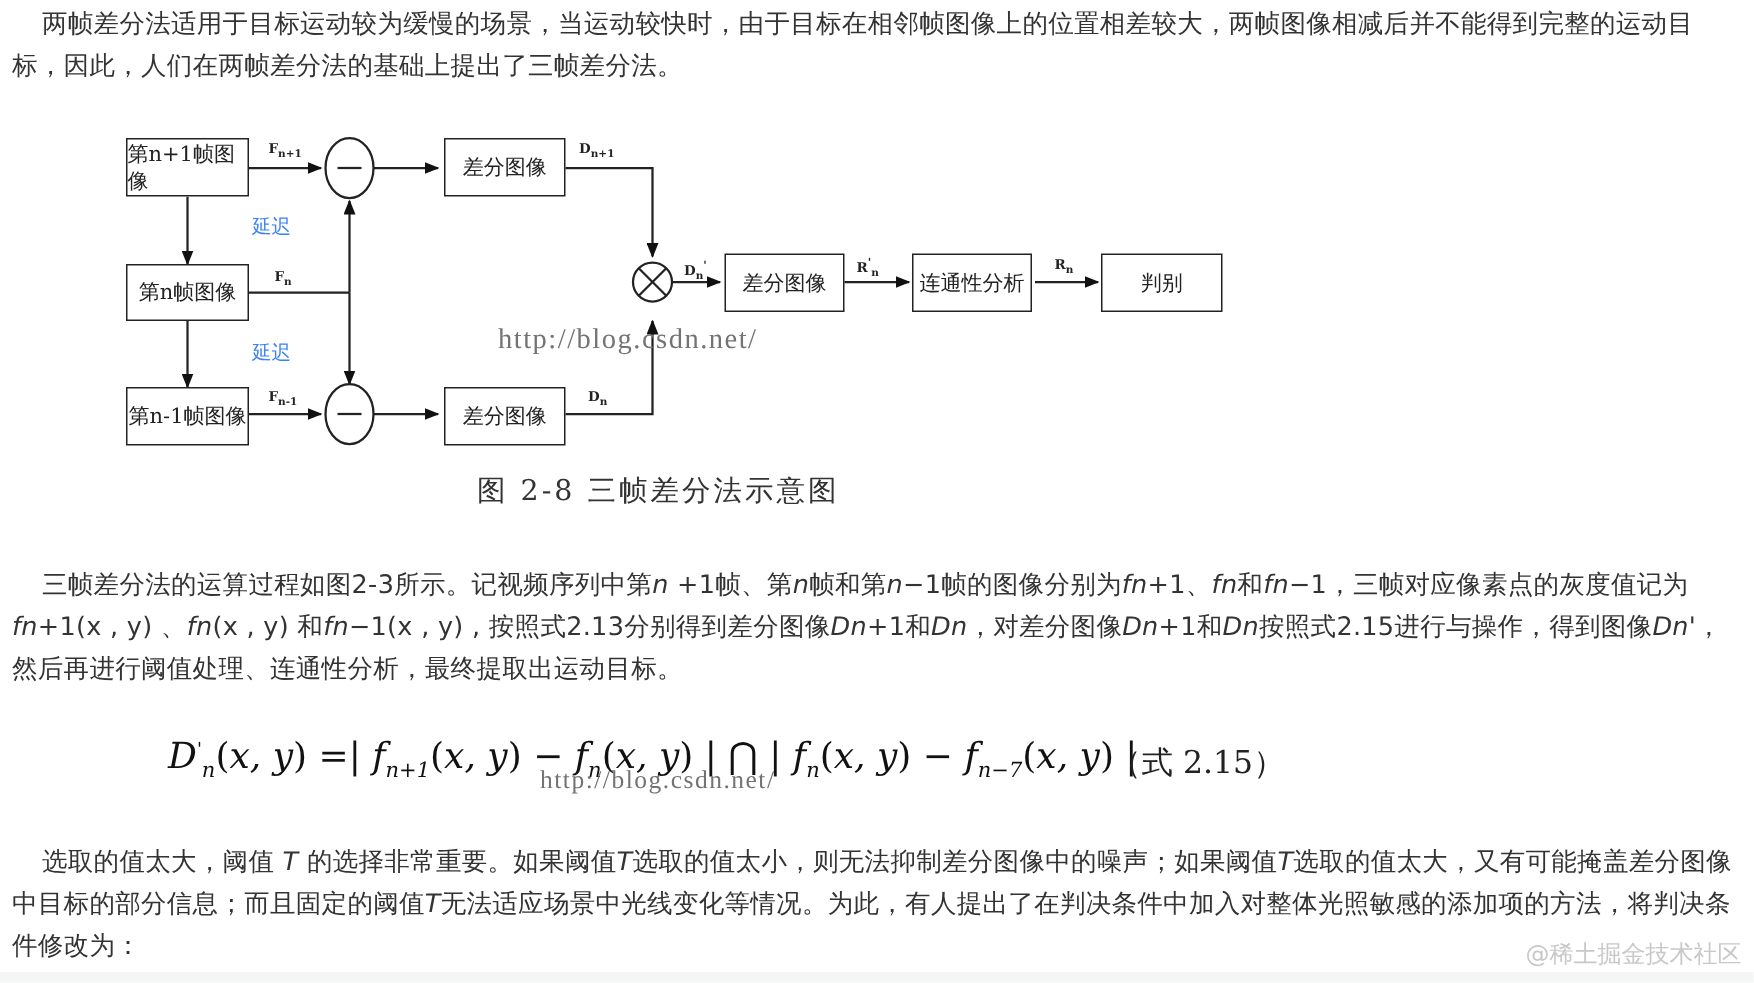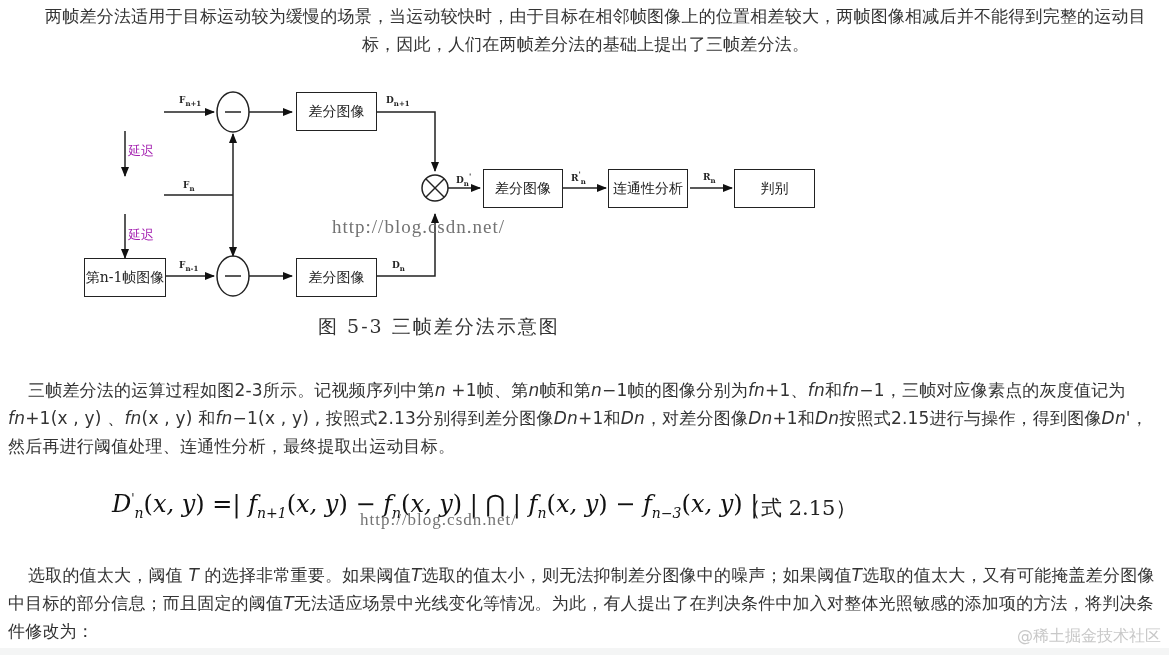--- a/index.html
+++ b/index.html
@@ -8,36 +8,36 @@
     font-family: "DejaVu Sans", "Liberation Sans", sans-serif;
     color: #333333; position: relative;
   }
   .para {
     position: absolute; left: 8px; width: 1155px;
     font-size: 17px; line-height: 28px; letter-spacing: 0.2px;
     margin: 0;
   }
   .para .indent { display: inline-block; width: 20px; }
   .para i { font-style: italic; }
-  #p1 { top: 2px; text-align: center; }
+  #p1 { top: 2px; }
   #p2 { top: 376px; }
   #p3 { top: 561px; }
 
   .diagram { position: absolute; left: 70px; top: 80px; width: 760px; height: 270px; }
   .box {
     position: absolute; border: 1.5px solid #222; background: #fff;
     font-family: "DejaVu Serif", "Liberation Serif", serif; font-size: 14px; color: #222;
     display: flex; align-items: center; justify-content: center; box-sizing: border-box;
   }
   .lbl {
     position: absolute; font-family: "DejaVu Serif", "Liberation Serif", serif;
     font-size: 9px; color: #222; font-weight: bold;
   }
   .lbl sub { font-size: 7px; }
-  .delay { position: absolute; font-family: "DejaVu Serif", "Liberation Serif", serif; font-size: 13px; color: #a21caf; }
+  .delay { position: absolute; font-family: "DejaVu Serif", "Liberation Serif", serif; font-size: 13px; color: #3b82f6; margin-left: 40px; }
   .caption {
     position: absolute; left: 318px; top: 314px;
     font-family: "DejaVu Serif", "Liberation Serif", serif; font-size: 19px; color: #333;
     letter-spacing: 2px;
   }
   .watermark {
     position: absolute; font-family: Liberation Serif, serif;
     color: #737373; font-size: 19px; letter-spacing: 1px;
   }
   .formula {
@@ -97,20 +97,22 @@
       <line x1="155" y1="32" x2="171" y2="32"></line>
       <ellipse cx="163" cy="196" rx="16" ry="20"></ellipse>
       <line x1="155" y1="196" x2="171" y2="196"></line>
 
       <circle cx="365" cy="108" r="13"></circle>
       <line x1="356" y1="99" x2="374" y2="117"></line>
       <line x1="374" y1="99" x2="356" y2="117"></line>
     </g>
   </svg>
 
+  <div class="box" style="left:14px;top:12px;width:82px;height:39px">第n+1帧图像</div>
+  <div class="box" style="left:14px;top:96px;width:82px;height:38px">第n帧图像</div>
   <div class="box" style="left:14px;top:178px;width:82px;height:39px">第n-1帧图像</div>
   <div class="box" style="left:226px;top:12px;width:81px;height:39px">差分图像</div>
   <div class="box" style="left:226px;top:178px;width:81px;height:39px">差分图像</div>
   <div class="box" style="left:413px;top:89px;width:80px;height:39px">差分图像</div>
   <div class="box" style="left:538px;top:89px;width:80px;height:39px">连通性分析</div>
   <div class="box" style="left:664px;top:89px;width:81px;height:39px">判别</div>
 
   <span class="delay" style="left:58px;top:62px">延迟</span>
   <span class="delay" style="left:58px;top:146px">延迟</span>
 
@@ -119,26 +121,26 @@
   <span class="lbl" style="left:109px;top:180px"><span>F</span><sub>n-1</sub></span>
   <span class="lbl" style="left:316px;top:15px"><span>D</span><sub>n+1</sub></span>
   <span class="lbl" style="left:322px;top:180px"><span>D</span><sub>n</sub></span>
   <span class="lbl" style="left:386px;top:92px"><span>D</span><sub>n</sub><sup>'</sup></span>
   <span class="lbl" style="left:501px;top:90px"><span>R</span><sup>'</sup><sub>n</sub></span>
   <span class="lbl" style="left:633px;top:92px"><span>R</span><sub>n</sub></span>
 
   <span class="watermark" style="left:262px;top:136px">http://blog.csdn.net/</span>
 </div>
 
-<div class="caption">图  5-3  三帧差分法示意图</div>
+<div class="caption">图  2-8  三帧差分法示意图</div>
 
 <p class="para" id="p2"><span class="indent"></span><span>三帧差分法的运算过程如图2-3所示。记视频序列中第</span><i>n</i><span> +1帧、第</span><i>n</i><span>帧和第</span><i>n</i><span>−1帧的图像分别为</span><i>fn</i><span>+1、</span><i>fn</i><span>和</span><i>fn</i><span>−1，三帧对应像素点的灰度值记为</span><i>fn</i><span>+1(x , y) 、</span><i>fn</i><span>(x , y) 和</span><i>fn</i><span>−1(x , y) , 按照式2.13分别得到差分图像</span><i>Dn</i><span>+1和</span><i>Dn</i><span>，对差分图像</span><i>Dn</i><span>+1和</span><i>Dn</i><span>按照式2.15进行与操作，得到图像</span><i>Dn'</i><span>，然后再进行阈值处理、连通性分析，最终提取出运动目标。</span></p>
 
 <div class="formula">
-  D<sup class="up">'</sup><sub>n</sub><span class="up">(</span>x, y<span class="up">) =| </span>f<sub>n+1</sub><span class="up">(</span>x, y<span class="up">) − </span>f<sub>n</sub><span class="up">(</span>x, y<span class="up">) | ⋂ | </span>f<sub>n</sub><span class="up">(</span>x, y<span class="up">) − </span>f<sub>n−3</sub><span class="up">(</span>x, y<span class="up">) |</span>
+  D<sup class="up">'</sup><sub>n</sub><span class="up">(</span>x, y<span class="up">) =| </span>f<sub>n+1</sub><span class="up">(</span>x, y<span class="up">) − </span>f<sub>n</sub><span class="up">(</span>x, y<span class="up">) | ⋂ | </span>f<sub>n</sub><span class="up">(</span>x, y<span class="up">) − </span>f<sub>n−7</sub><span class="up">(</span>x, y<span class="up">) |</span>
 </div>
 <span class="watermark" style="left:360px;top:510px;font-size:17px">http://blog.csdn.net/</span>
 <div class="eqno">（式 2.15）</div>
 
 <p class="para" id="p3"><span class="indent"></span><span>选取的值太大，阈值 </span><i>T</i><span> 的选择非常重要。如果阈值</span><i>T</i><span>选取的值太小，则无法抑制差分图像中的噪声；如果阈值</span><i>T</i><span>选取的值太大，又有可能掩盖差分图像中目标的部分信息；而且固定的阈值</span><i>T</i><span>无法适应场景中光线变化等情况。为此，有人提出了在判决条件中加入对整体光照敏感的添加项的方法，将判决条件修改为：</span></p>
 
 <div class="site-mark">@稀土掘金技术社区</div>
 <div class="bottom-bar"></div>
 
 </body></html>

